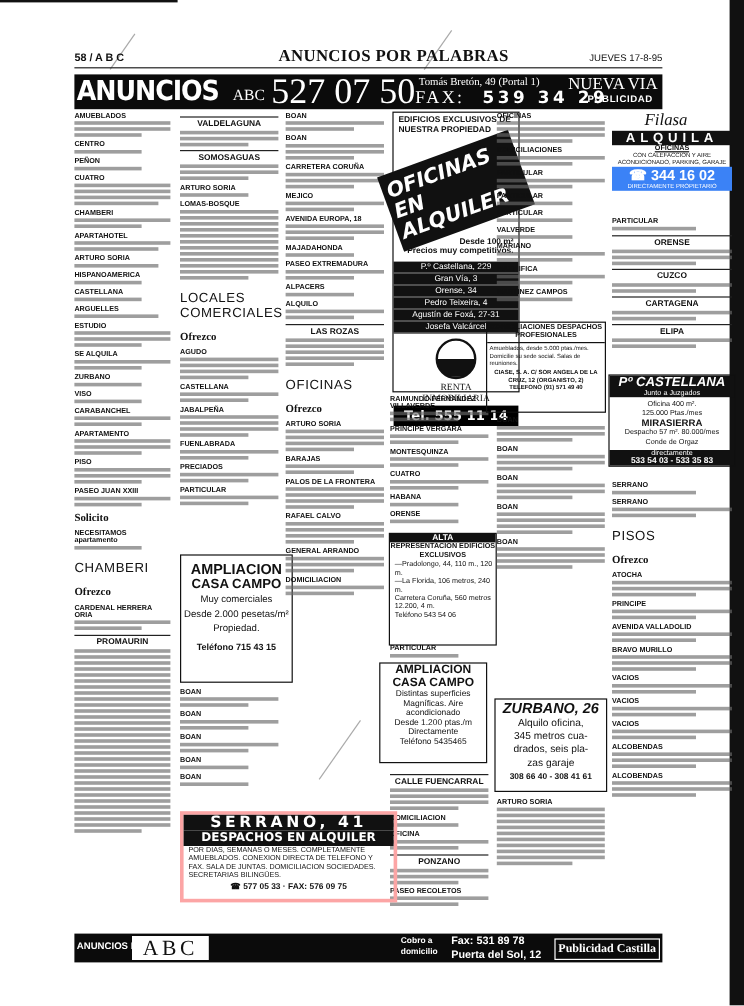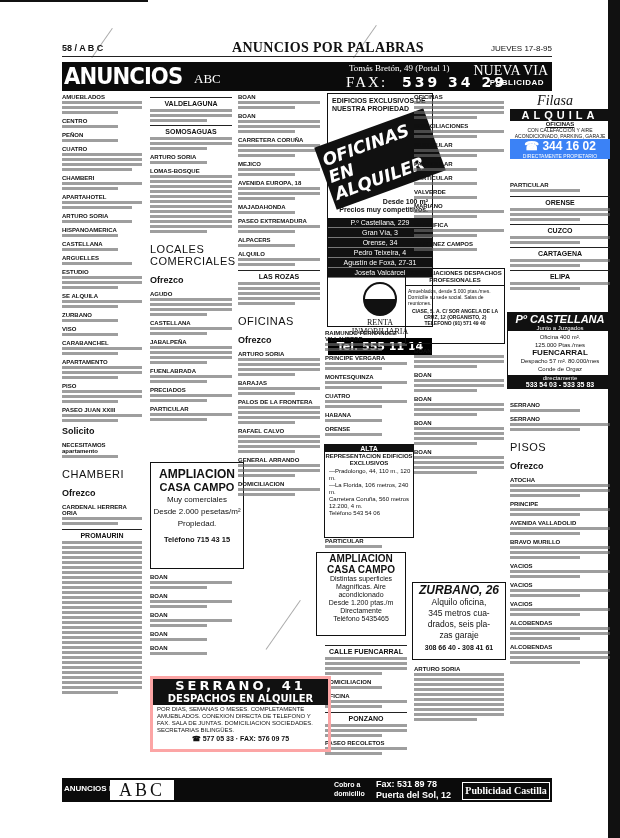--- a/index.html
+++ b/index.html
@@ -20,21 +20,21 @@
   .banner .nv{position:absolute;right:4px;top:1px;font-family:"Liberation Serif",serif;font-size:14px;}
   .banner .pub{position:absolute;right:8px;top:16px;font-size:8px;font-weight:bold;letter-spacing:.5px;}
   .col{position:absolute;top:94px;}
   .lines{display:flex;flex-direction:column;gap:2px;}
   .ln{height:3px;background:#6a6a6a;opacity:.65;}
   .ln.s{width:70%}
   .ln.m{width:88%}
   .entry{margin-bottom:4px;}
   .entry b{display:block;font-size:6px;font-weight:bold;margin-bottom:1px;}
   .sec{font-family:"Liberation Sans",sans-serif;font-size:11px;letter-spacing:.5px;margin:10px 0 8px;}
-  .ofr{font-family:Liberation Sans, sans-serif;font-weight:bold;font-size:9px;margin:4px 0 6px;}
+  .ofr{font-family:Liberation Serif, serif;font-weight:bold;font-size:9px;margin:4px 0 6px;}
   .cityh{font-size:7px;font-weight:bold;text-align:center;border-top:1px solid #222;padding-top:2px;margin:3px 0 2px;}
   .box{border:1.5px solid #111;text-align:center;}
   .adOf{position:absolute;left:327px;top:93px;width:104px;height:232px;border:1px solid #111;}
   .adOf .t{font-size:7px;font-weight:bold;padding:3px 4px;line-height:8px;text-align:left;}
   .adOf .big{background:#111;color:#fff;transform:rotate(-20deg);font-family:"DejaVu Sans",sans-serif;font-weight:bold;font-style:italic;font-size:17px;line-height:18px;padding:6px 4px;margin:10px -6px 0;}
   .adOf .desde{font-size:7px;font-weight:bold;text-align:right;padding:6px 4px 4px;line-height:8px;}
   .adOf .addrs{background:#111;color:#fff;font-size:7px;}
   .adOf .addrs div{border-bottom:1px solid #777;text-align:center;padding:1px 0;}
   .adOf .logo{width:30px;height:30px;border-radius:50%;border:2px solid #111;margin:4px auto 2px;background:linear-gradient(#fff 50%,#111 50%);}
   .adOf .rn{font-family:"Liberation Serif",serif;font-size:8px;line-height:9px;text-align:center;}
@@ -100,20 +100,21 @@
 
 <div class="header">
   <span class="pg">58 / A B C</span>
   <span class="title">ANUNCIOS POR PALABRAS</span>
   <span class="date">JUEVES 17-8-95</span>
 </div>
 
 <div class="banner">
   <span class="a">ANUNCIOS</span>
   <span class="abc">ABC</span>
+  <span class="ph">527 07 50</span>
   <span class="addr">Tomás Bretón, 49 (Portal 1)</span>
   <span class="faxl">FAX:</span>
   <span class="fax">539 34 29</span>
   <span class="nv">NUEVA VIA</span>
   <span class="pub">PUBLICIDAD</span>
 </div>
 
 <div class="col" style="left:62px;width:80px;">
   <div class="entry">
       <b>AMUEBLADOS</b>
@@ -860,21 +861,21 @@
       <div class="ln"></div>
       <div class="ln s"></div>
     </div>
 </div>
 
 <div class="adCa">
   <div class="h"><span>Pº CASTELLANA</span><small>Junto a Juzgados</small></div>
   <div class="b">
     <div>Oficina 400 m².</div>
     <div>125.000 Ptas./mes</div>
-    <div class="mi">FUENCARRAL</div>
+    <div class="mi">MIRASIERRA</div>
     <div>Despacho 57 m². 80.000/mes</div>
     <div>Conde de Orgaz</div>
   </div>
   <div class="f">
       <div>directamente</div>
       <div style="font-weight:bold;font-size:7px;">533 54 03 - 533 35 83</div>
     </div>
 </div>
 
 <div class="col" style="left:510px;top:402px;width:100px;">

